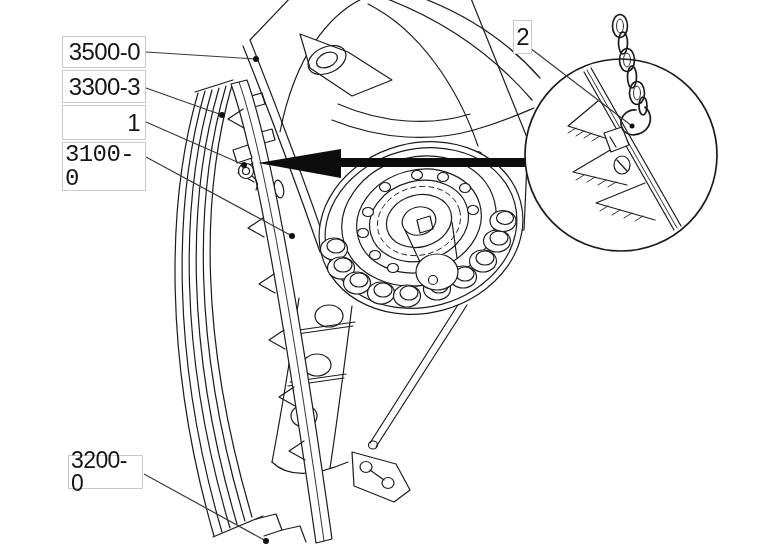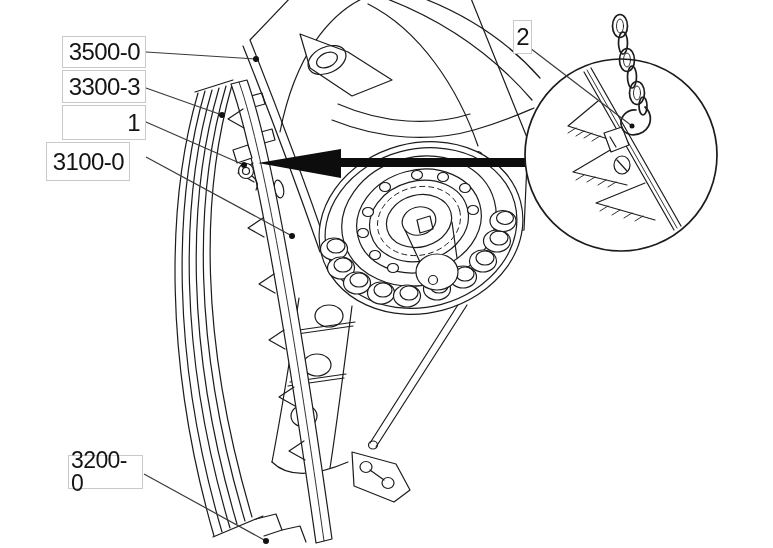--- a/index.html
+++ b/index.html
@@ -218,17 +218,17 @@
       <circle class="dot" cx="244" cy="165" r="3"></circle>
       <circle class="dot" cx="292" cy="236" r="3"></circle>
       <circle class="dot" cx="266" cy="541" r="3"></circle>
       <circle class="dot" cx="632" cy="126" r="2.5"></circle>
     </g>
   </svg>
 
   <div class="callout" style="left:62px;top:36px;width:84px;height:32px;">3500-0</div>
   <div class="callout" style="left:62px;top:70px;width:84px;height:33px;">3300-3</div>
   <div class="callout" style="left:62px;top:105px;width:84px;height:35px;">1</div>
-  <div class="callout" style="left:46px;top:142px;width:84px;height:39px;">3100-0</div>
+  <div class="callout" style="left:62px;top:142px;width:84px;height:49px;font-family:Liberation Mono, monospace;">3100-0</div>
   <div class="callout" style="left:68px;top:455px;width:75px;height:34px;font-size:23px;">3200-0</div>
   <div class="callout center" style="left:513px;top:20px;width:19px;height:34px;">2</div>
 
 </div>
 
 </body></html>

